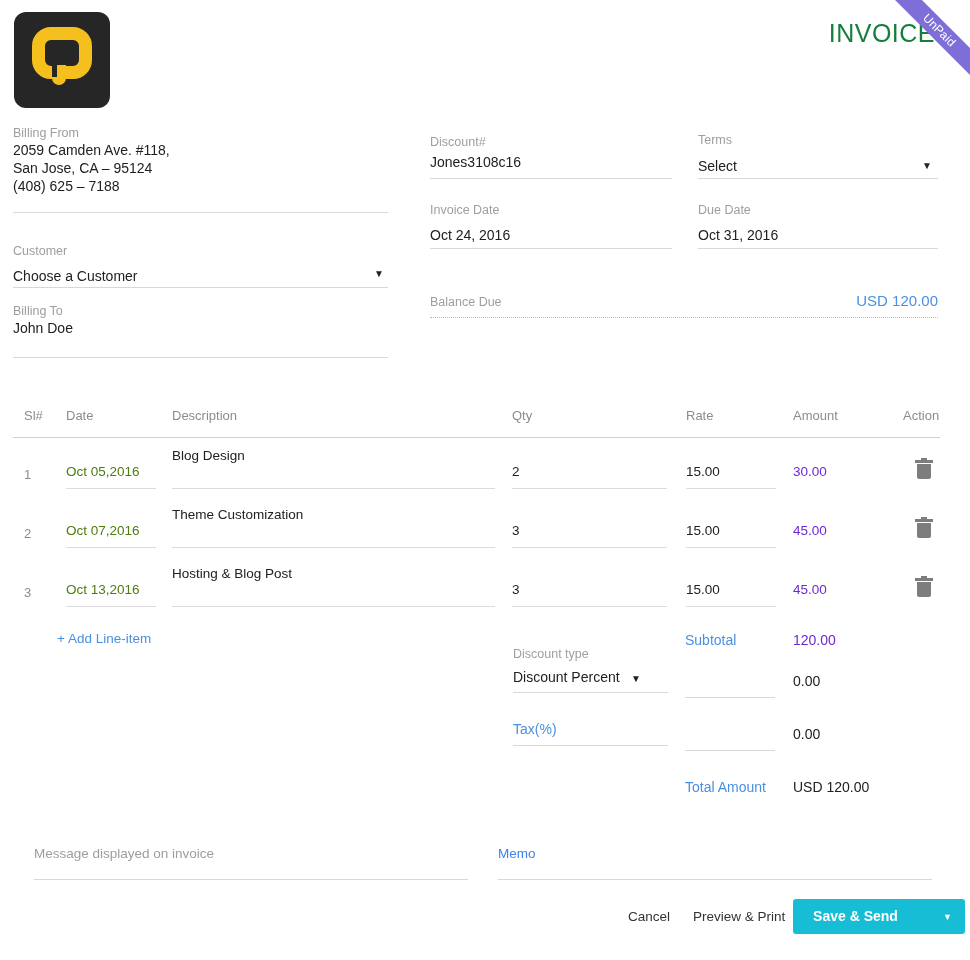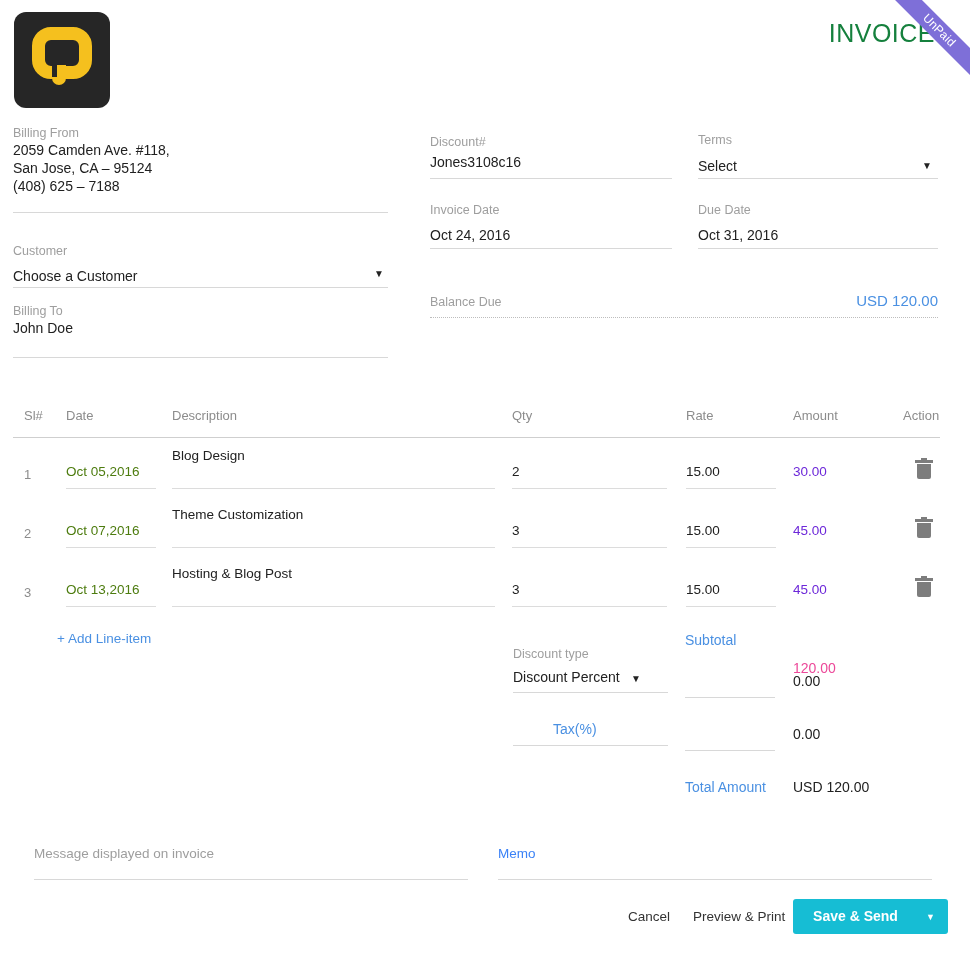--- a/index.html
+++ b/index.html
@@ -212,25 +212,25 @@
     color: #4a90e2;
     cursor: pointer;
   }
 
   
   .disc-label { position: absolute; left: 513px; top: 647px; }
   .disc-value { position: absolute; left: 513px; top: 669px; font-size: 14px; }
   .disc-caret { position: absolute; left: 631px; top: 674px; }
   .disc-rule  { left: 513px; top: 692px; width: 155px; }
 
-  .tax-label  { position: absolute; left: 513px; top: 721px; font-size: 14px; color: #4a90e2; cursor: pointer; margin-left: 40px; }
+  .tax-label  { position: absolute; left: 513px; top: 721px; font-size: 14px; color: #4a90e2; cursor: pointer; }
   .tax-rule   { left: 513px; top: 745px; width: 155px; }
 
   .subtotal-label { position: absolute; left: 685px; top: 632px; font-size: 14px; color: #4a90e2; }
-  .subtotal-value { position: absolute; left: 793px; top: 632px; font-size: 14px; color: #ec4899; margin-top: 28px; }
+  .subtotal-value { position: absolute; left: 793px; top: 632px; font-size: 14px; color: #6d28d9; }
 
   .disc-amt   { position: absolute; left: 793px; top: 673px; font-size: 14px; color: #212121; }
   .disc-amt-rule { left: 685px; top: 697px; width: 90px; }
 
   .tax-amt    { position: absolute; left: 793px; top: 726px; font-size: 14px; color: #212121; }
   .tax-amt-rule { left: 685px; top: 750px; width: 90px; }
 
   .total-label { position: absolute; left: 685px; top: 779px; font-size: 14px; color: #4a90e2; }
   .total-value { position: absolute; left: 793px; top: 779px; font-size: 14px; color: #212121; }
 
@@ -243,21 +243,21 @@
   .btn-cancel {
     position: absolute; left: 628px; top: 909px;
     font-size: 13.5px; color: #333; cursor: pointer;
   }
   .btn-preview {
     position: absolute; left: 693px; top: 909px;
     font-size: 13.5px; color: #333; cursor: pointer;
   }
   .btn-save {
     position: absolute; left: 793px; top: 899px;
-    width: 155px; height: 35px;
+    width: 172px; height: 35px;
     background: #16bdd4;
     border-radius: 3px;
     cursor: pointer;
   }
   .btn-save-label {
     position: absolute; left: 0; top: 9px; width: 125px;
     text-align: center;
     color: #ffffff; font-size: 14px; font-weight: bold;
   }
   .btn-save-caret {

